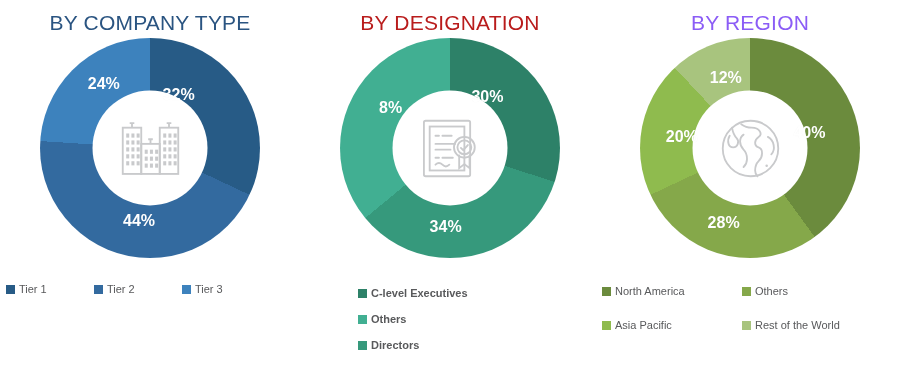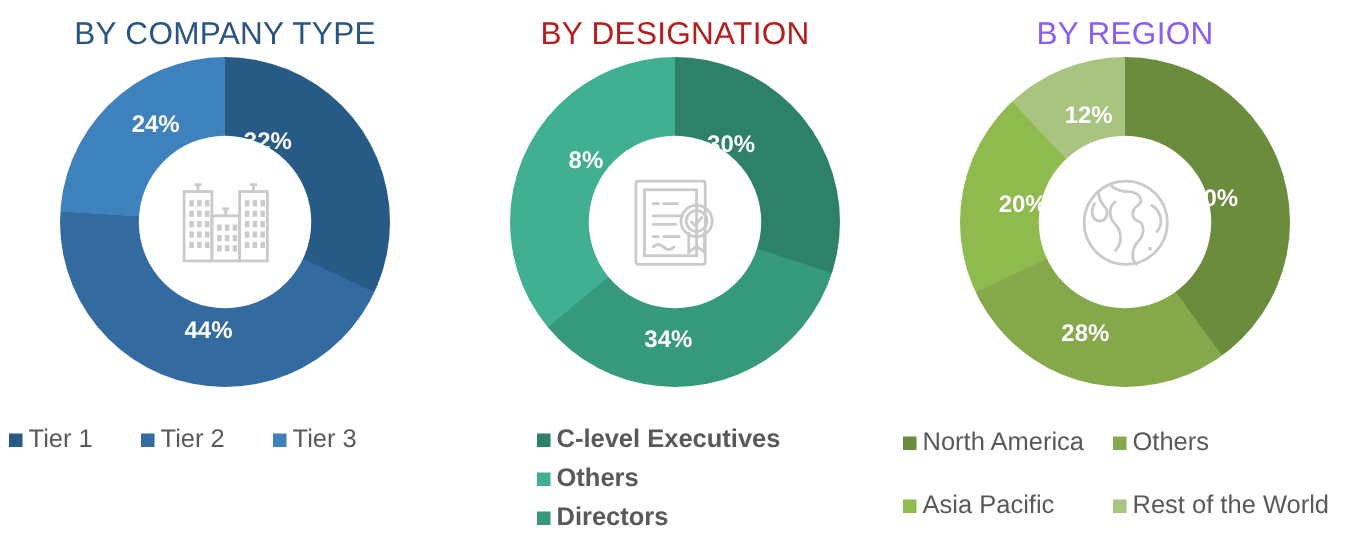--- a/index.html
+++ b/index.html
@@ -77,21 +77,21 @@
     box-sizing: border-box;
   }
   .legend-row {
     display: flex;
     flex-direction: row;
   }
   .legend-item {
     display: flex;
     flex-direction: row;
     align-items: center;
-    font-size: 17px;
+    font-size: 11px;
     color: #58595b;
     white-space: nowrap;
   }
   .swatch {
     width: 9px;
     height: 9px;
     margin-right: 4px;
     flex: 0 0 auto;
     display: inline-block;
   }

